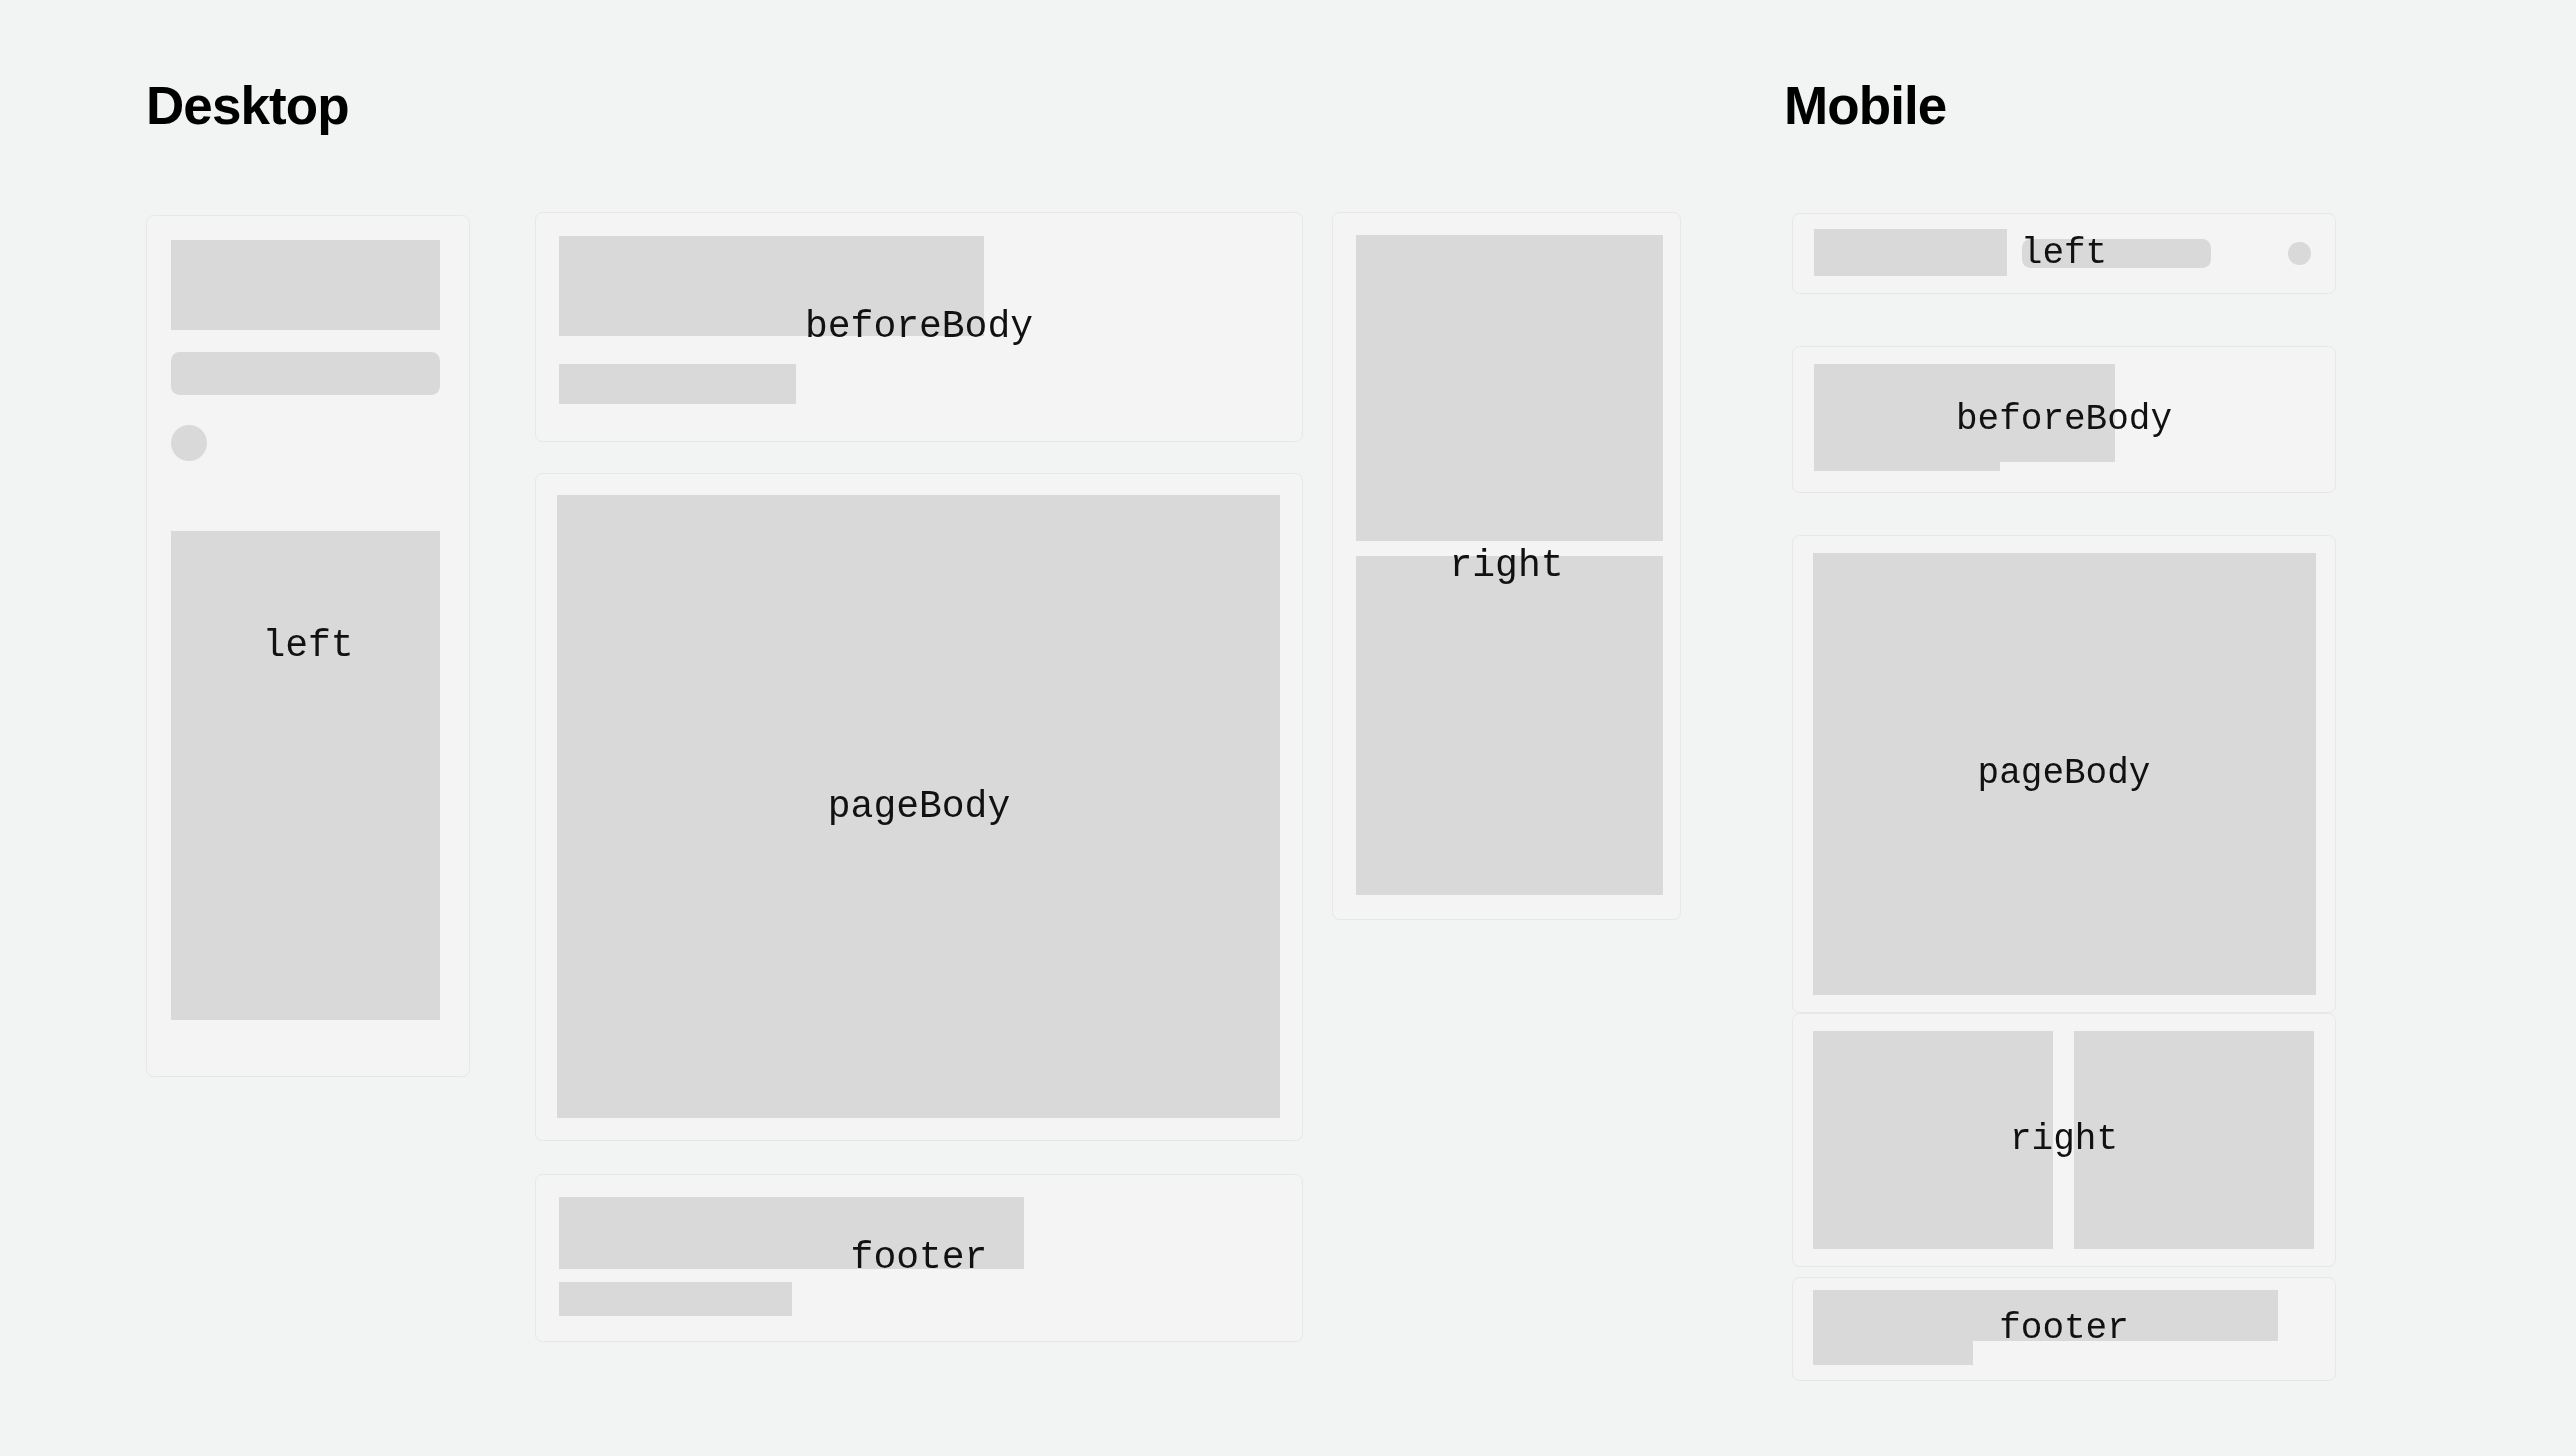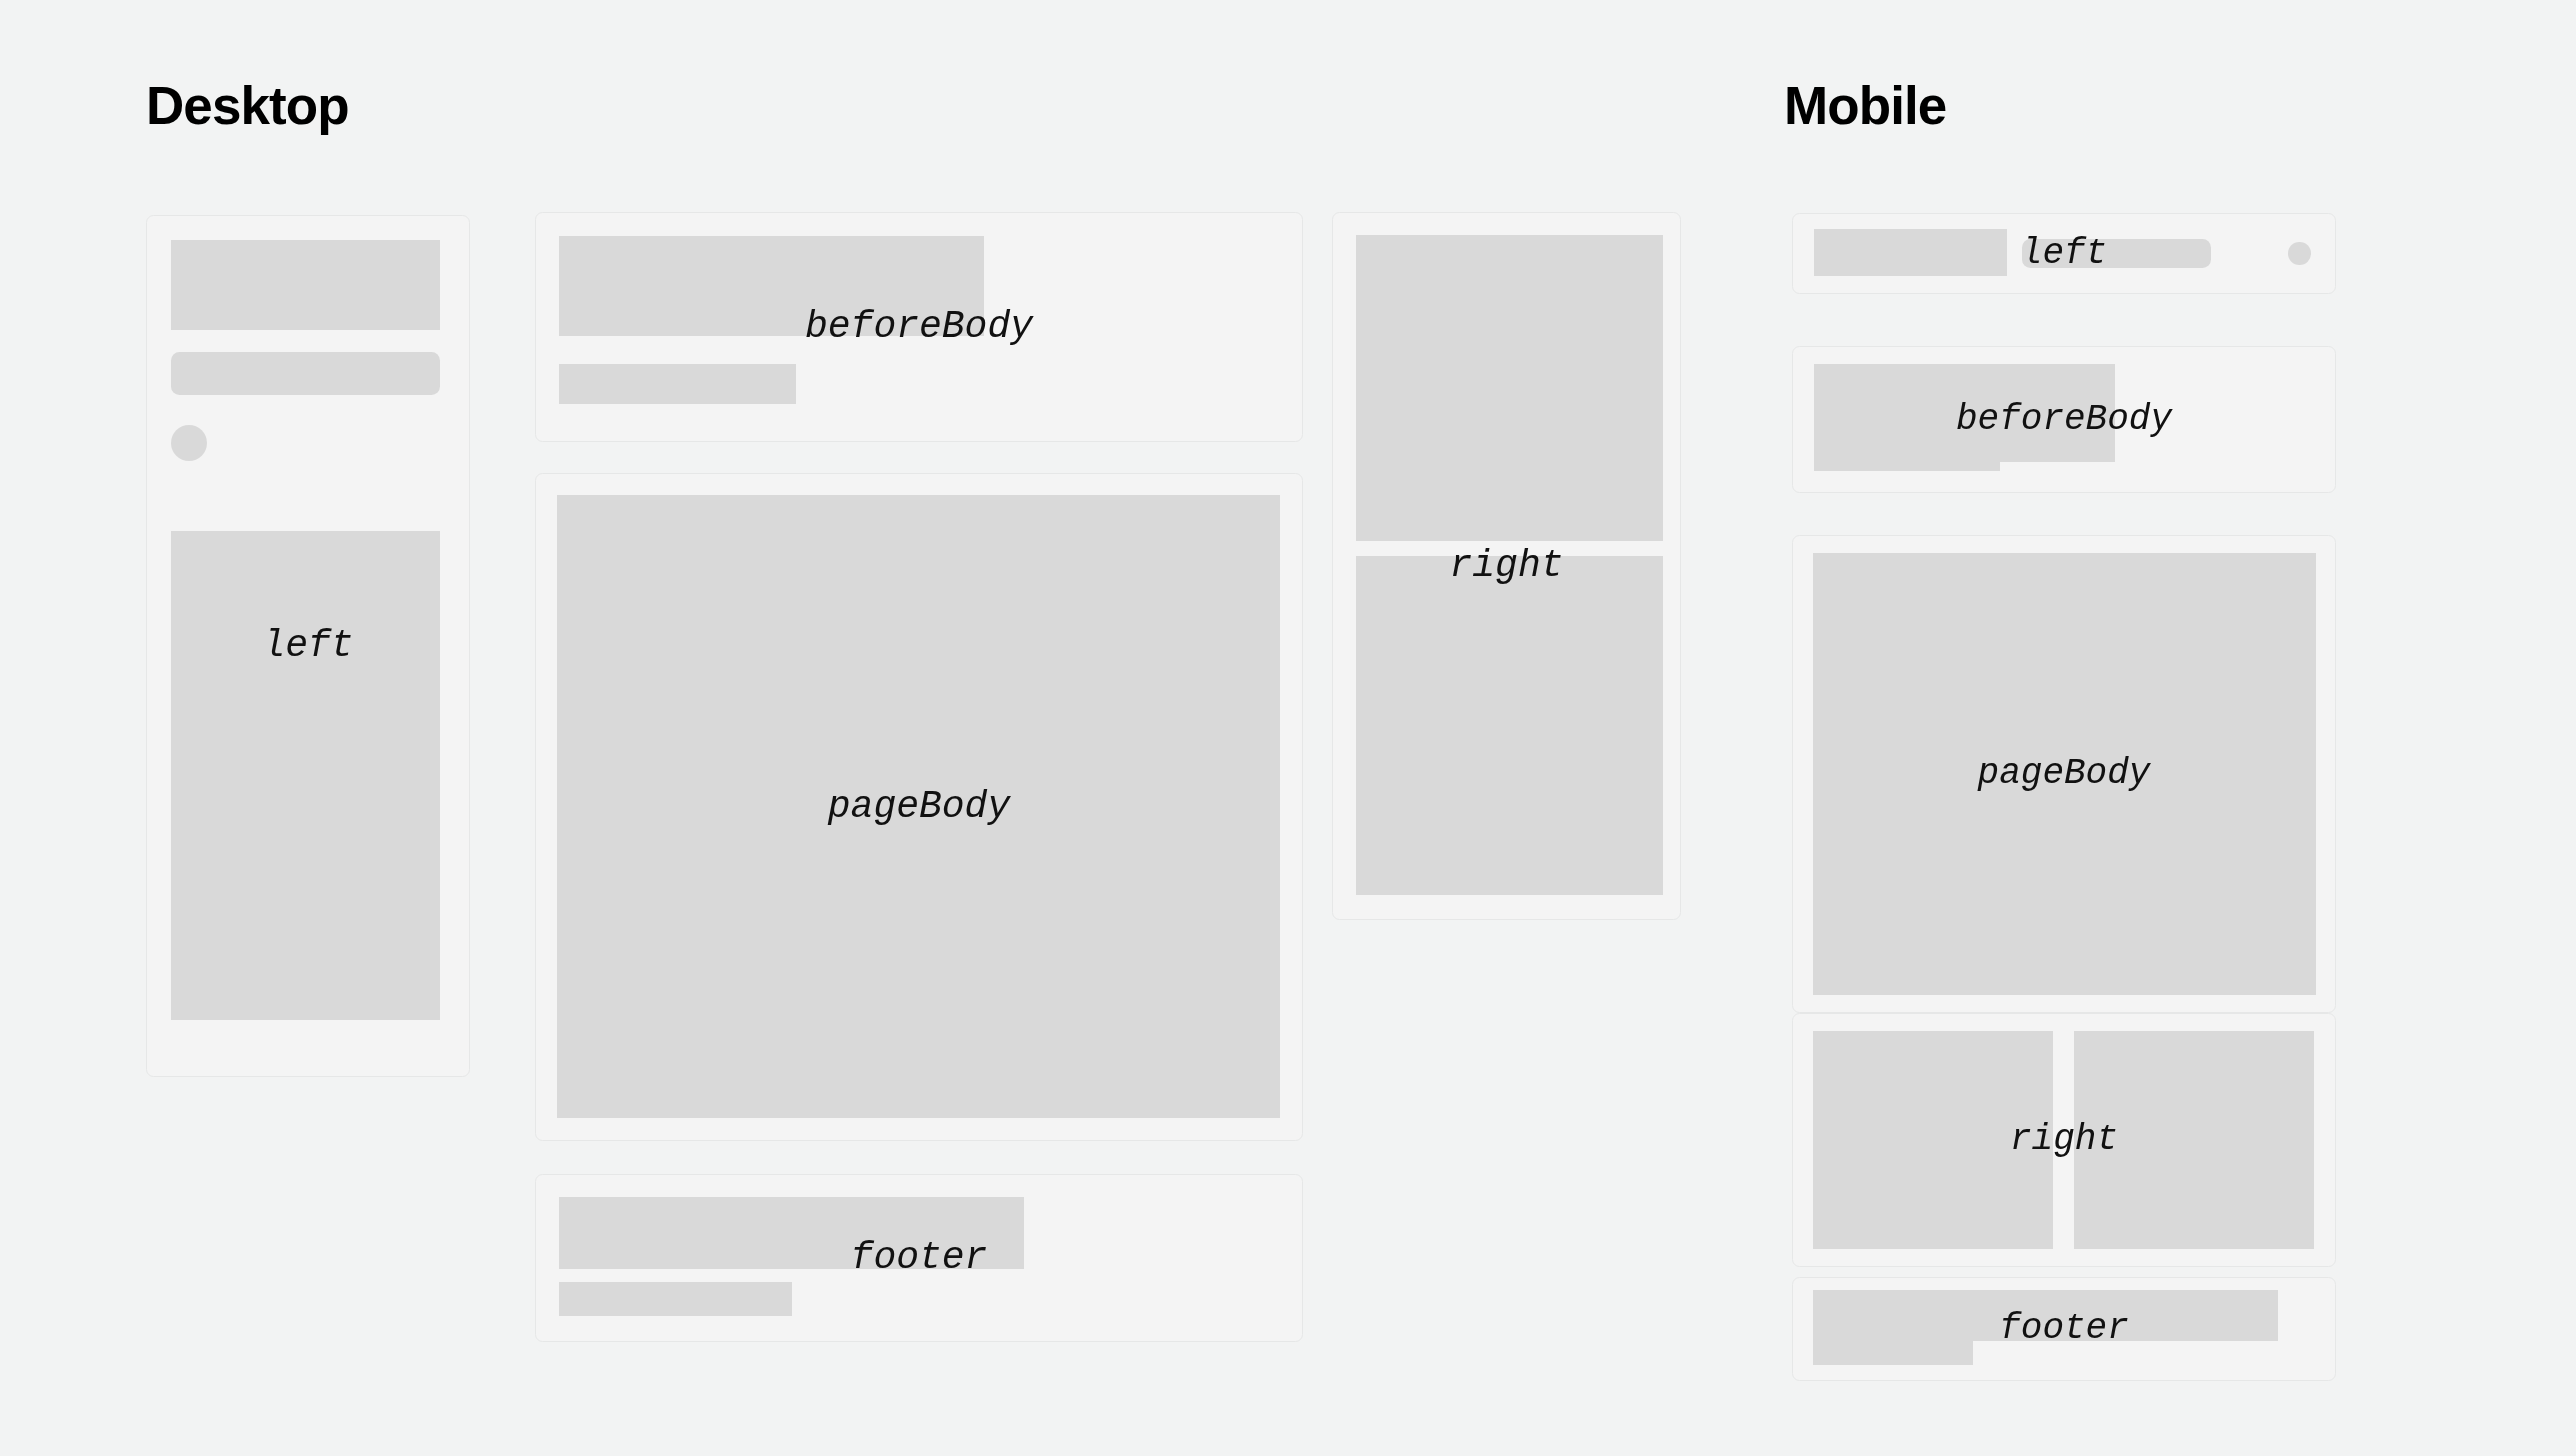--- a/index.html
+++ b/index.html
@@ -33,21 +33,20 @@
   }
   #title-desktop { left: 146px; top: 79px; }
   #title-mobile  { left: 1784px; top: 79px; }
 
   
   .panel {
     position: absolute;
     background: #f4f4f4;
     border: 1.9px solid #e6e7e7;
     border-radius: 7.5px;
-    font-style: italic;
   }
 
   
   .blk {
     position: absolute;
     background: #d9d9d9;
   }
   .blk.rounded { border-radius: 8.5px; }
   .blk.circle  { border-radius: 50%; }
 

